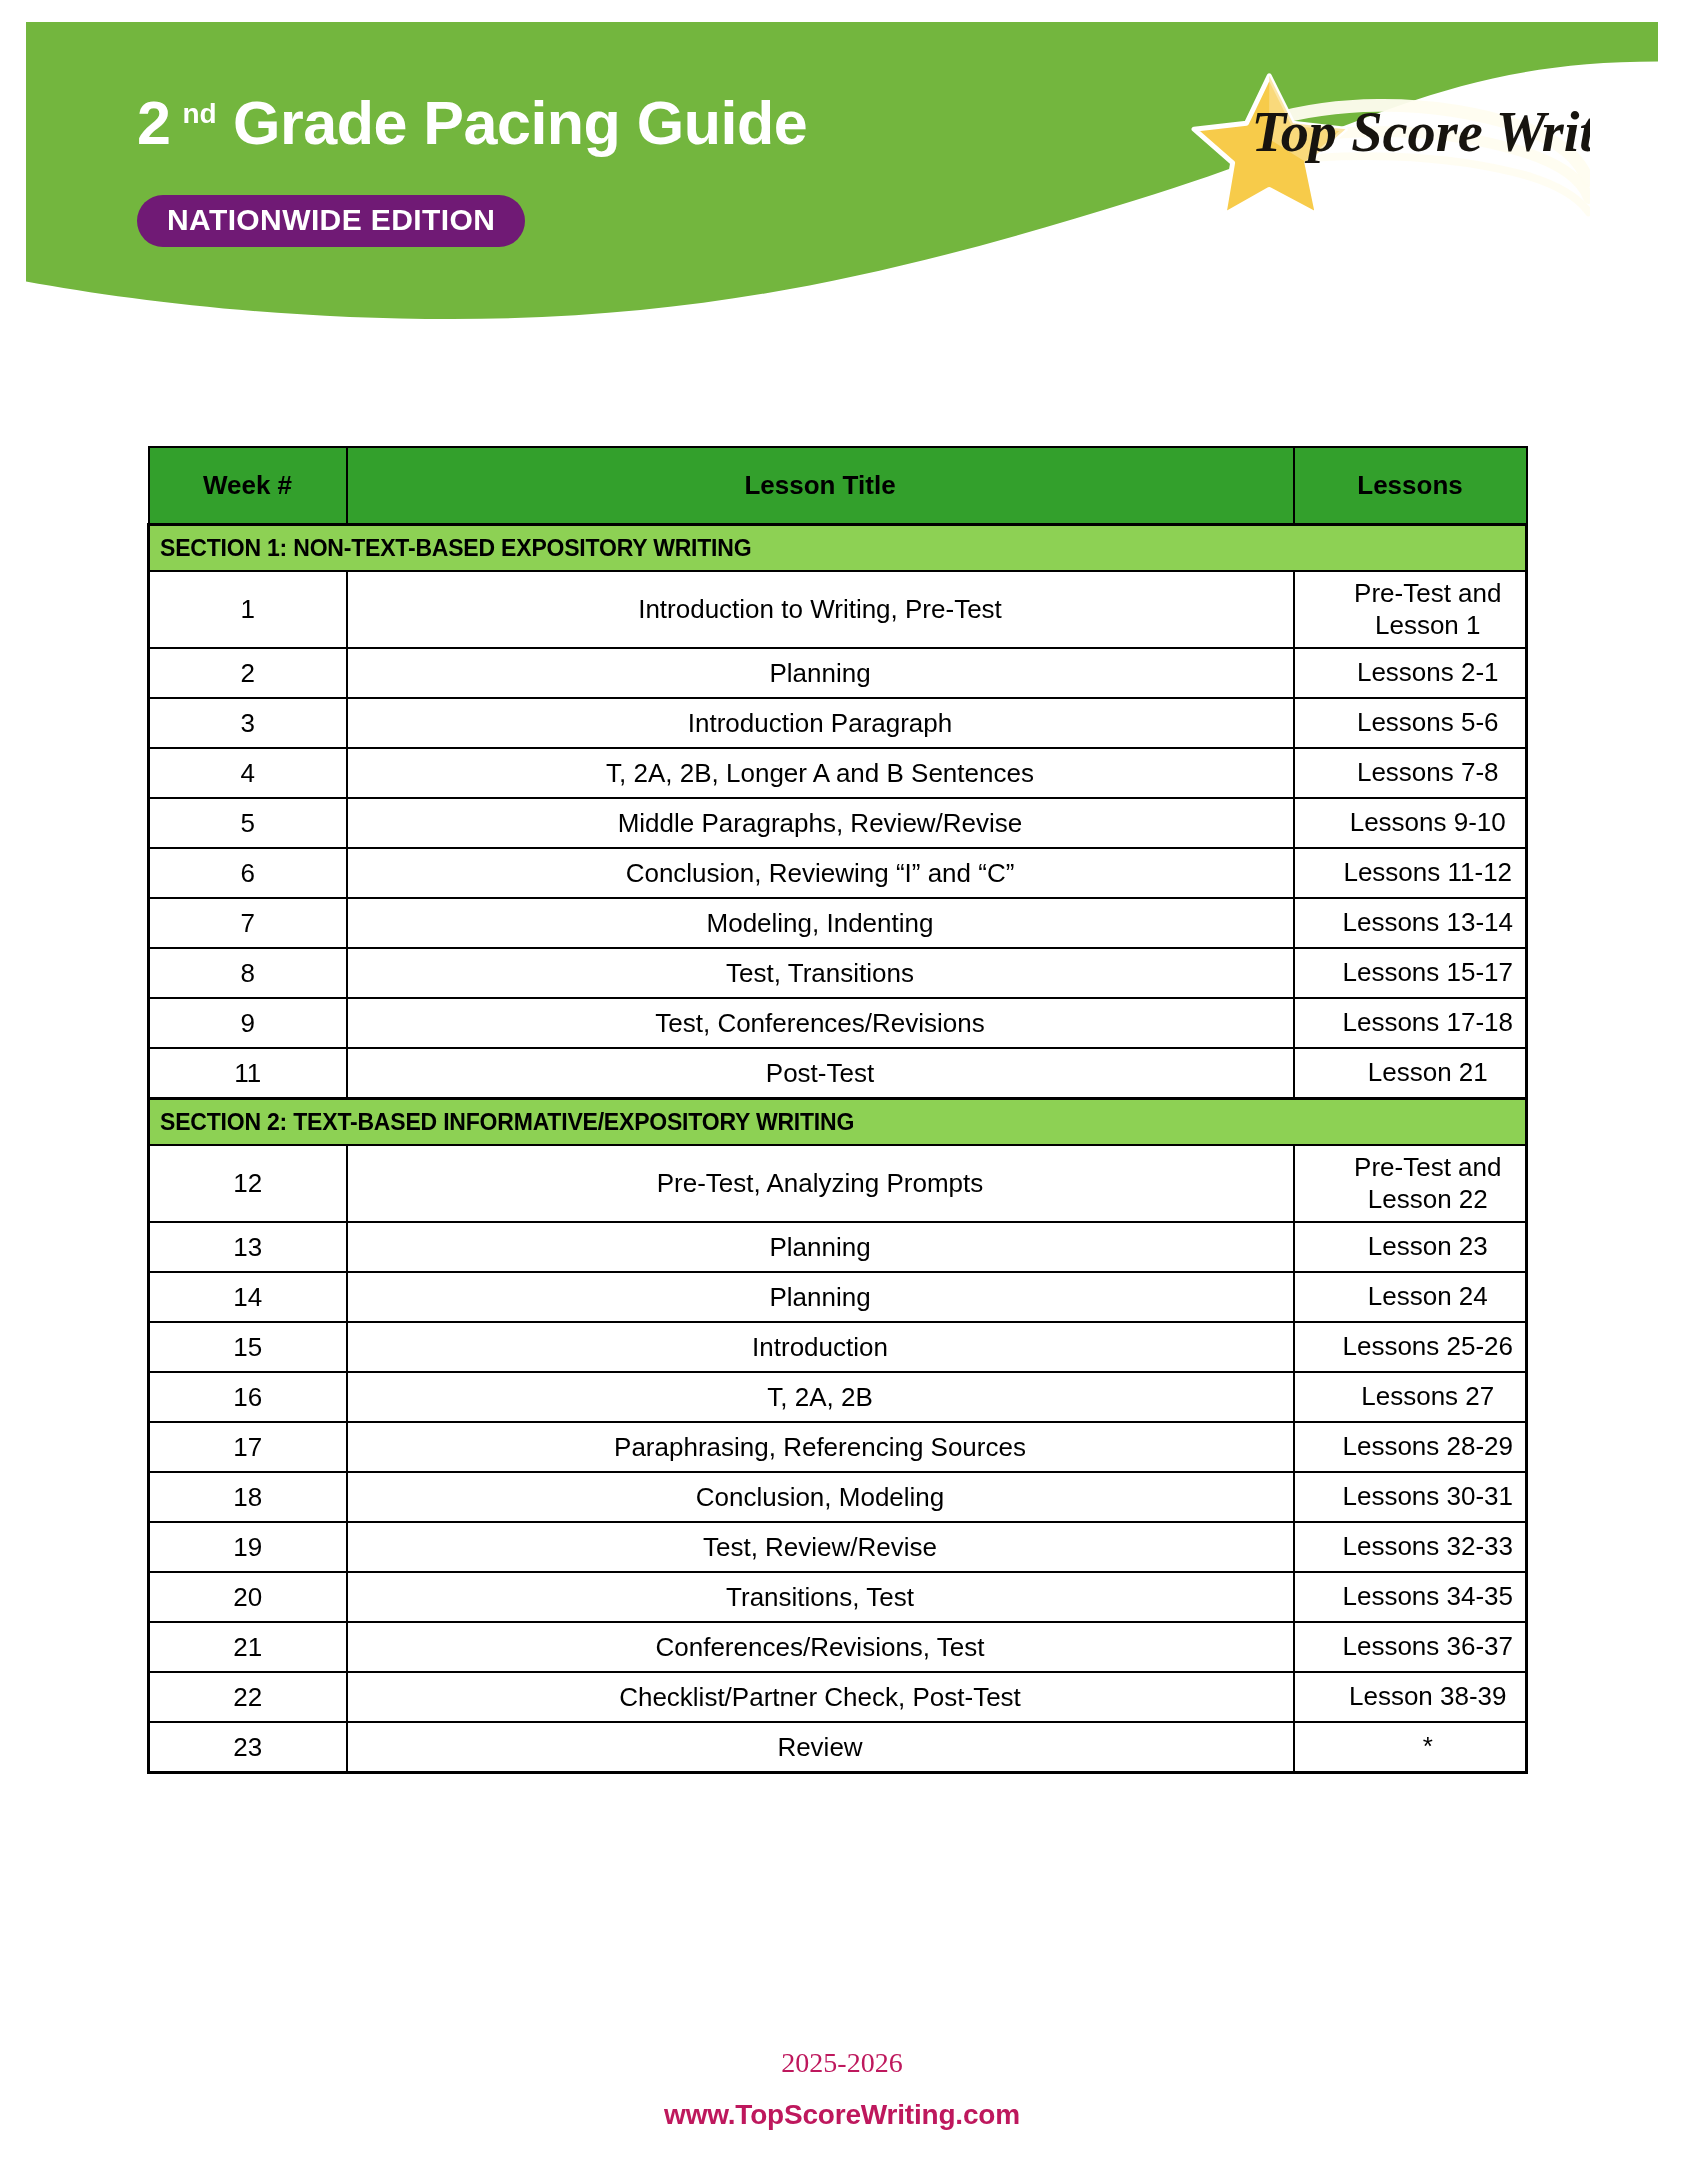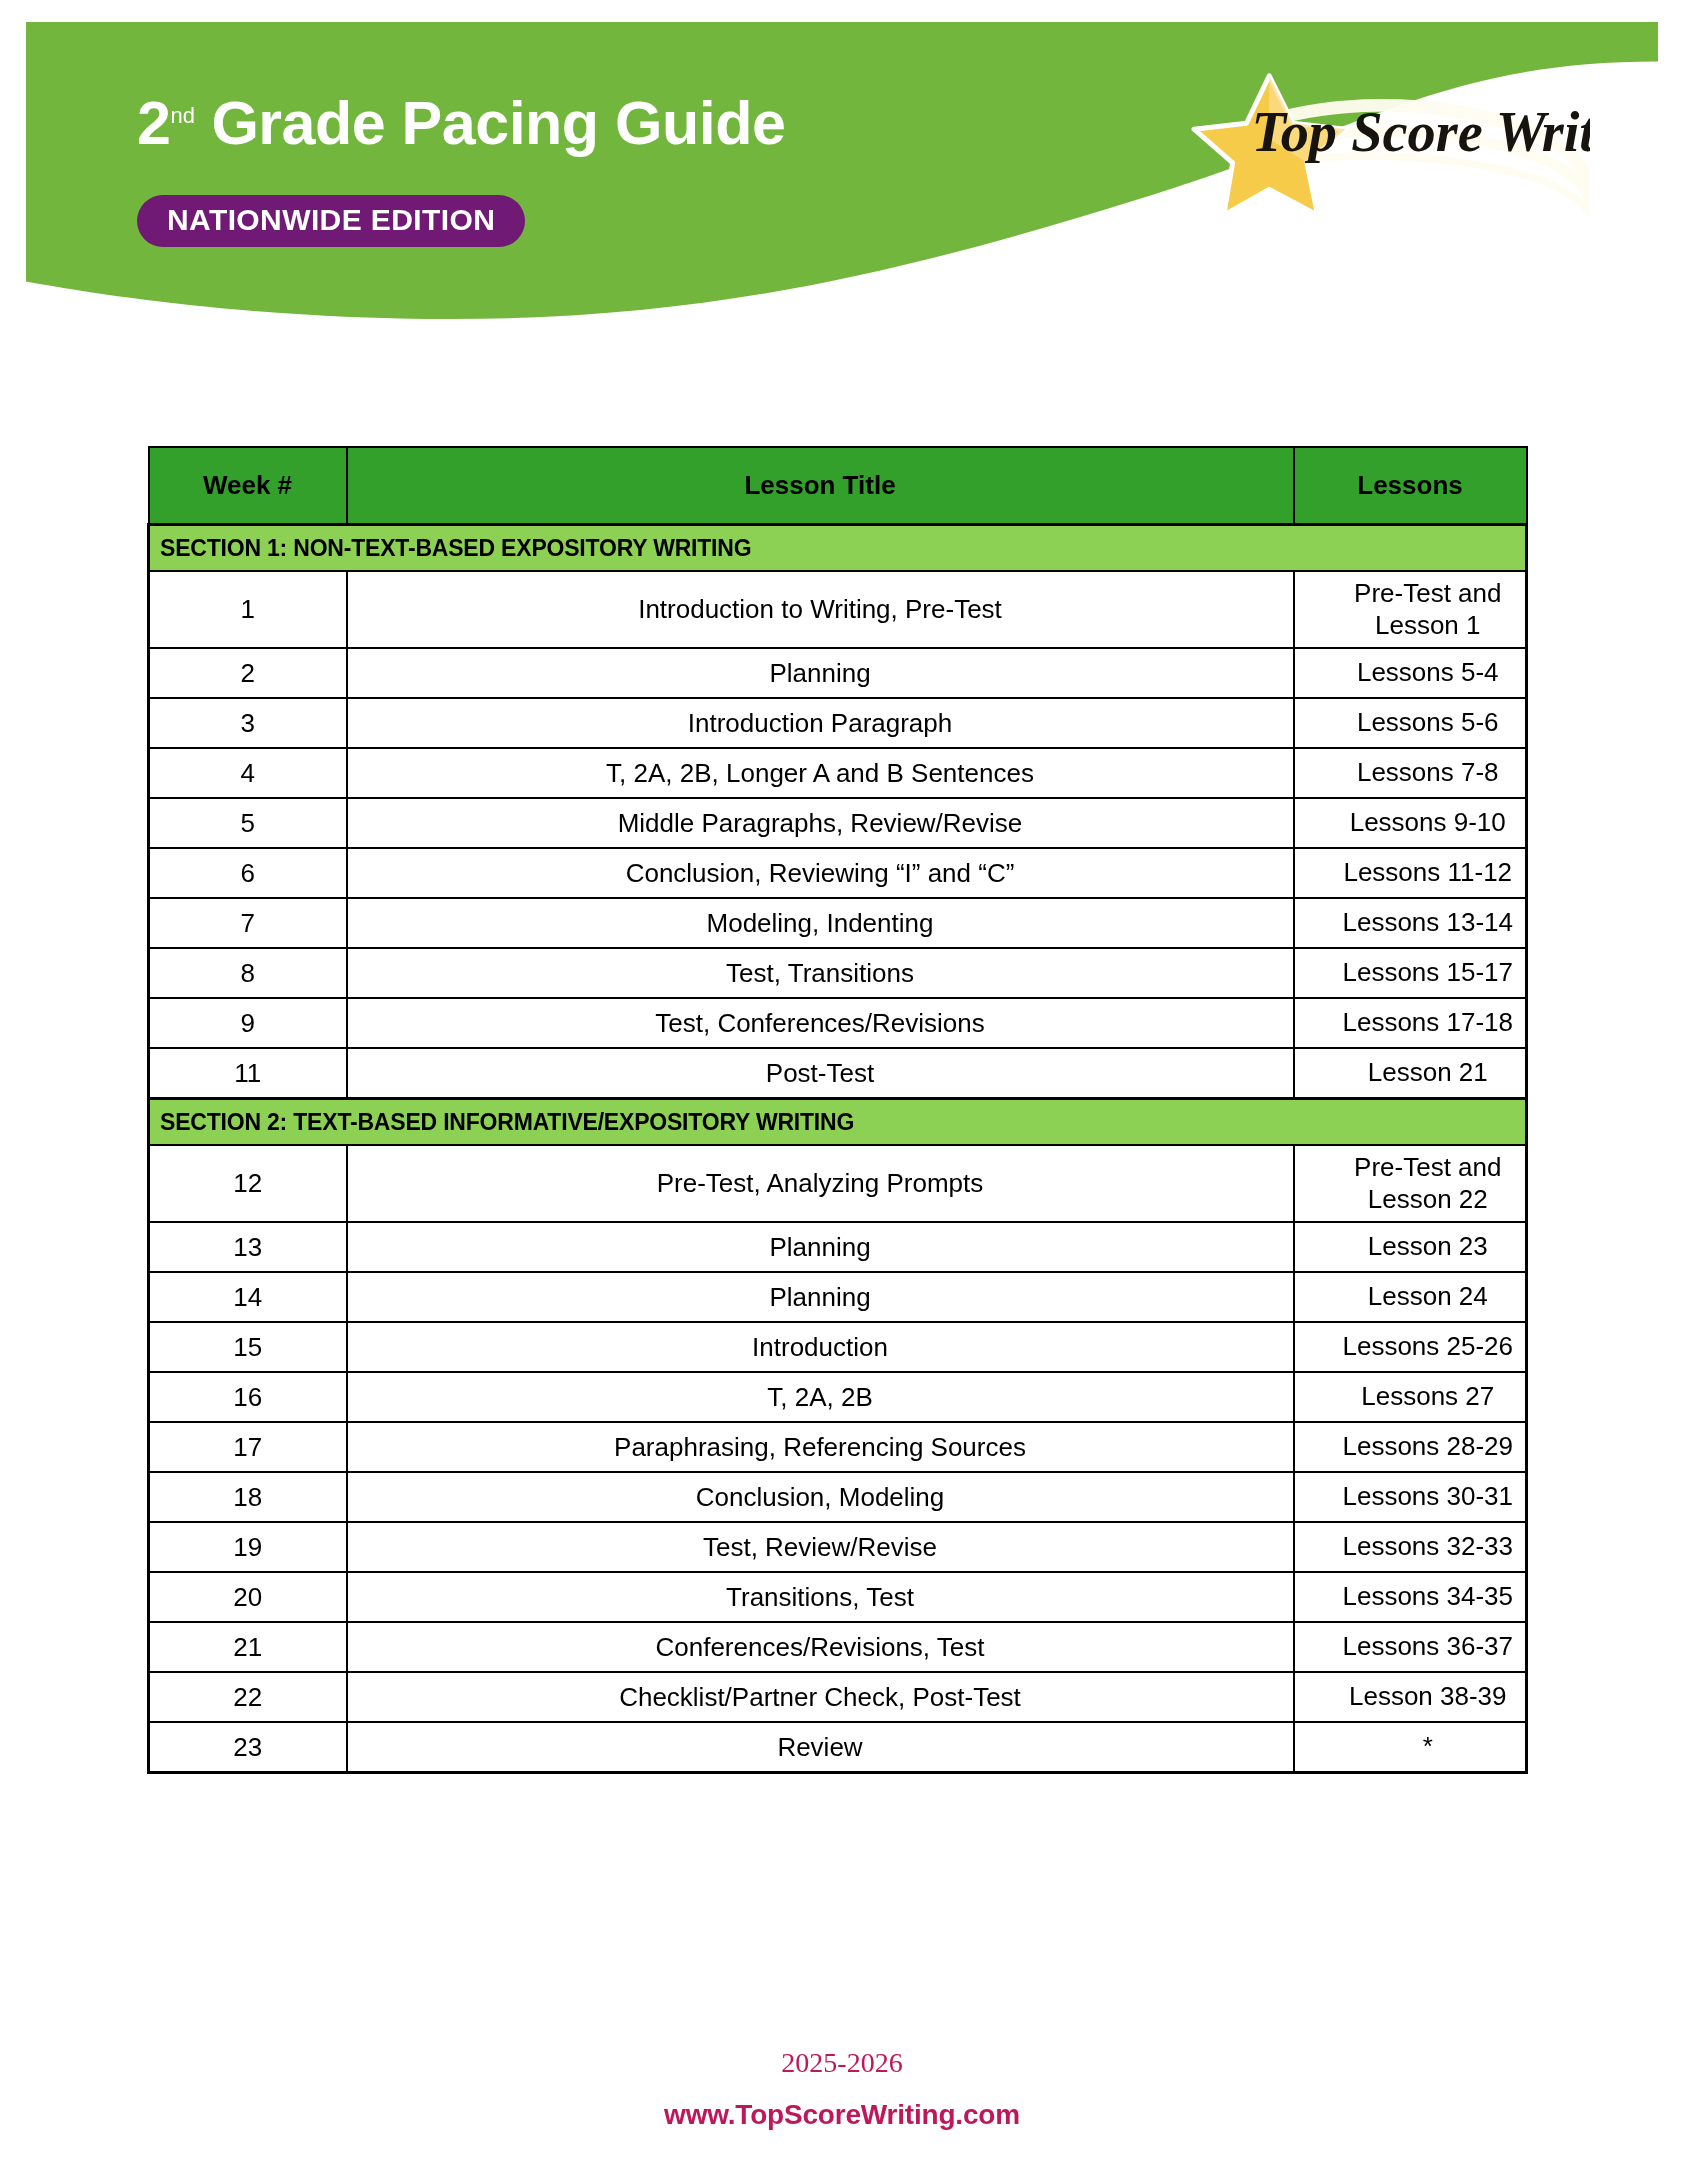--- a/index.html
+++ b/index.html
@@ -53,24 +53,25 @@
     left: 111px;
     top: 71px;
     color: #ffffff;
     font-size: 61px;
     font-weight: bold;
     letter-spacing: -0.5px;
     white-space: nowrap;
     line-height: 1;
   }
   .title .sup {
-    font-size: 22px;
+    font-size: 28px;
     vertical-align: super;
-    font-weight: normal;
+    font-weight: bold;
     letter-spacing: 0;
+    margin-left: 12px;
   }
 
   .edition-pill {
     position: absolute;
     left: 111px;
     top: 173px;
     background: #701a75;
     border-radius: 26px;
     padding: 9px 30px 11px 30px;
     color: #ffffff;
@@ -231,21 +232,21 @@
         </tr>
 
         <tr class="data-row tall">
           <td class="week">1</td>
           <td class="lesson-title">Introduction to Writing, Pre-Test</td>
           <td class="lessons">Pre-Test and Lesson 1</td>
         </tr>
         <tr class="data-row">
           <td class="week">2</td>
           <td class="lesson-title">Planning</td>
-          <td class="lessons">Lessons 5-4</td>
+          <td class="lessons">Lessons 2-1</td>
         </tr>
         <tr class="data-row">
           <td class="week">3</td>
           <td class="lesson-title">Introduction Paragraph</td>
           <td class="lessons">Lessons 5-6</td>
         </tr>
         <tr class="data-row">
           <td class="week">4</td>
           <td class="lesson-title">T, 2A, 2B, Longer A and B Sentences</td>
           <td class="lessons">Lessons 7-8</td>

